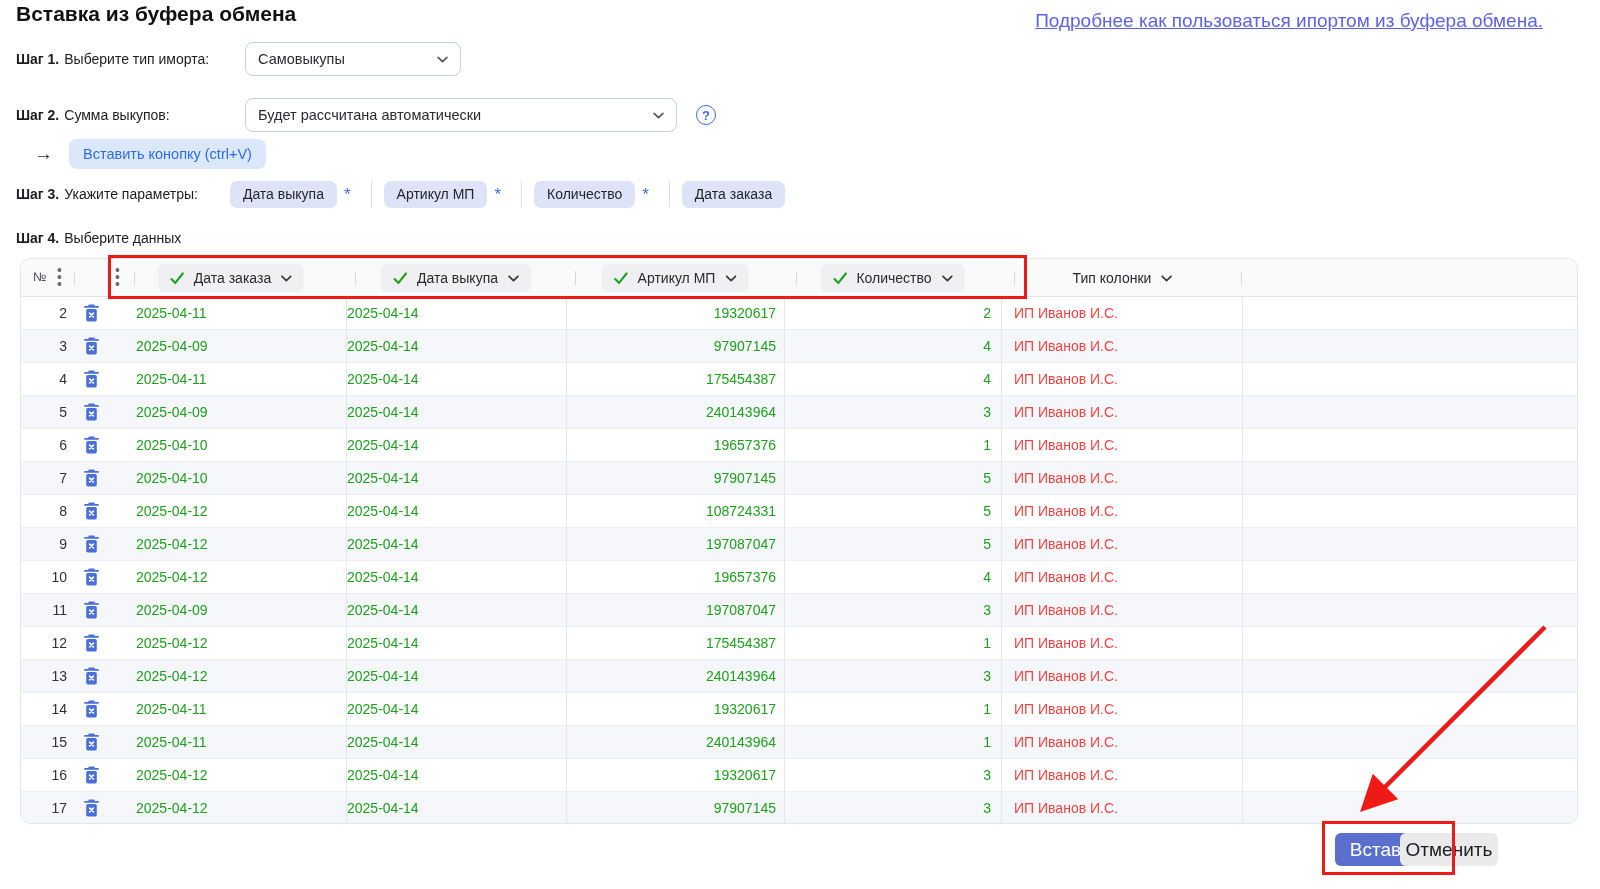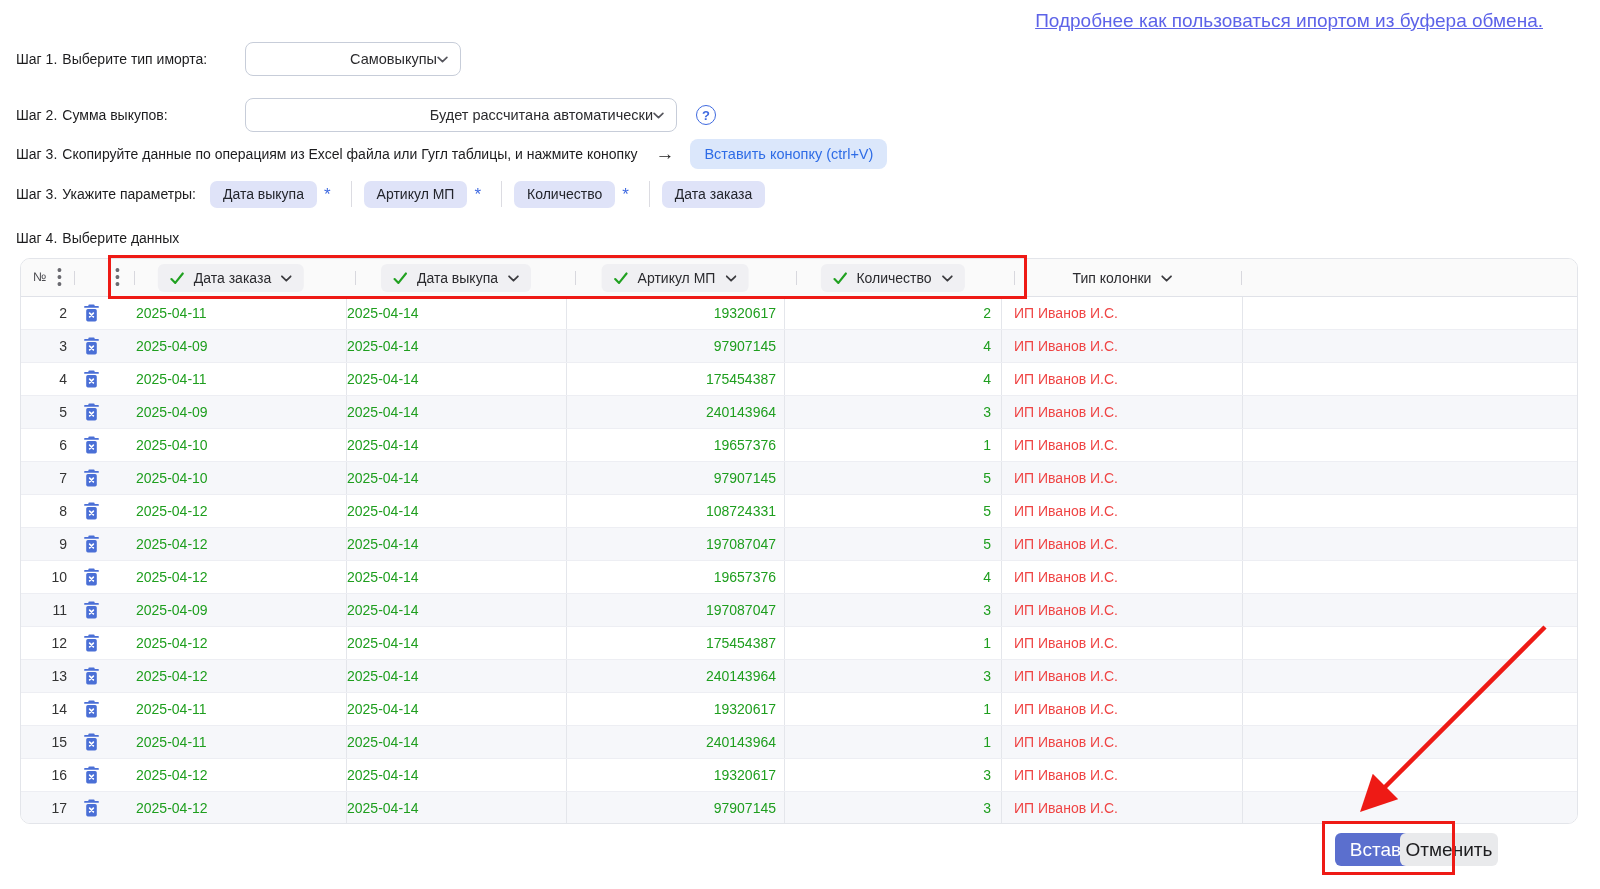--- a/index.html
+++ b/index.html
@@ -7,32 +7,32 @@
   #app {
     position:relative; width:1600px; height:889px; overflow:hidden;
     font-family:"Liberation Sans", sans-serif; color:#1c1c1e; font-size:14px;
   }
   
   .page-title { position:absolute; left:16px; top:2px; font-size:21px; font-weight:700; color:#111; }
   .help-link { position:absolute; right:57px; top:10px; font-size:19px; color:#5d63e8; text-decoration:underline; cursor:pointer; }
 
   
   .step { position:absolute; left:16px; display:flex; align-items:center; }
-  .step b { font-weight:400; margin-right:5px; }
+  .step b { font-weight:700; margin-right:5px; }
   .step-label { white-space:nowrap; }
   #step1 { top:42px; height:34px; }
   #step2 { top:98px; height:34px; }
   #step3a { top:139px; height:30px; }
-  #step3b { top:180px; height:28px; }
+  #step3b { top:180px; height:28px;gap:18px; }
   #step4 { top:228px; height:20px; }
 
   .select {
     position:absolute; top:0; height:34px; background:#fff;
     border:1px solid #c7cdd9; border-radius:8px; display:flex; align-items:center;
-    justify-content:flex-end; padding:0 12px; font-size:14.5px; color:#2b2b2e; cursor:pointer;
+    justify-content:space-between; padding:0 12px; font-size:14.5px; color:#2b2b2e; cursor:pointer;
   }
   #select-import-type { left:229px; width:216px; }
   #select-sum { left:229px; width:432px; }
   .chev { width:11px; height:7px; flex:none; }
   .help-circle {
     position:absolute; left:680px; top:7px; width:20px; height:20px; border-radius:50%;
     border:1.6px solid #3f6ae0; color:#3f6ae0; font-size:13px; font-weight:700;
     display:flex; align-items:center; justify-content:center; cursor:pointer;
   }
   .flow-arrow { margin:0 16px 0 18px; font-size:19px; color:#222; }
@@ -93,20 +93,21 @@
   .anno-rect { border:3px solid #ee1a15; }
   #anno-header-rect { left:108px; top:255px; width:919px; height:44px; }
   #anno-button-rect { left:1322px; top:821px; width:133px; height:54px; }
   #anno-arrow { left:1340px; top:605px; width:220px; height:215px; }
 </style>
 </head>
 <body>
 
 <div id="app">
 
+  <div class="page-title">Вставка из буфера обмена</div>
   <a class="help-link">Подробнее как пользоваться ипортом из буфера обмена.</a>
 
   <div class="step" id="step1">
     <span class="step-label"><b>Шаг 1.</b><span>Выберите тип иморта:</span></span>
     <div class="select" id="select-import-type">
       <span>Самовыкупы</span>
       <svg class="chev" viewBox="0 0 10 6">
           <path d="M1 1l4 4 4-4" fill="none" stroke="#55555c" stroke-width="1.5" stroke-linecap="round" stroke-linejoin="round"></path>
         </svg>
     </div>
@@ -117,21 +118,20 @@
     <div class="select" id="select-sum">
       <span>Будет рассчитана автоматически</span>
       <svg class="chev" viewBox="0 0 10 6">
           <path d="M1 1l4 4 4-4" fill="none" stroke="#55555c" stroke-width="1.5" stroke-linecap="round" stroke-linejoin="round"></path>
         </svg>
     </div>
     <div class="help-circle">?</div>
   </div>
 
   <div class="step" id="step3a">
-    <span class="step-label"><b>Шаг 3.</b><span>Скопируйте данные по операциям из Excel файла или Гугл таблицы, и нажмите конопку</span></span>
     <span class="flow-arrow">→</span>
     <button class="paste-btn">Вставить конопку (ctrl+V)</button>
   </div>
 
   <div class="step" id="step3b">
     <span class="step-label"><b>Шаг 3.</b><span>Укажите параметры:</span></span>
     <div id="params-chips">
         <div class="param-chip">Дата выкупа</div>
         <span class="req-star">*</span>
         <div class="chip-div"></div>

